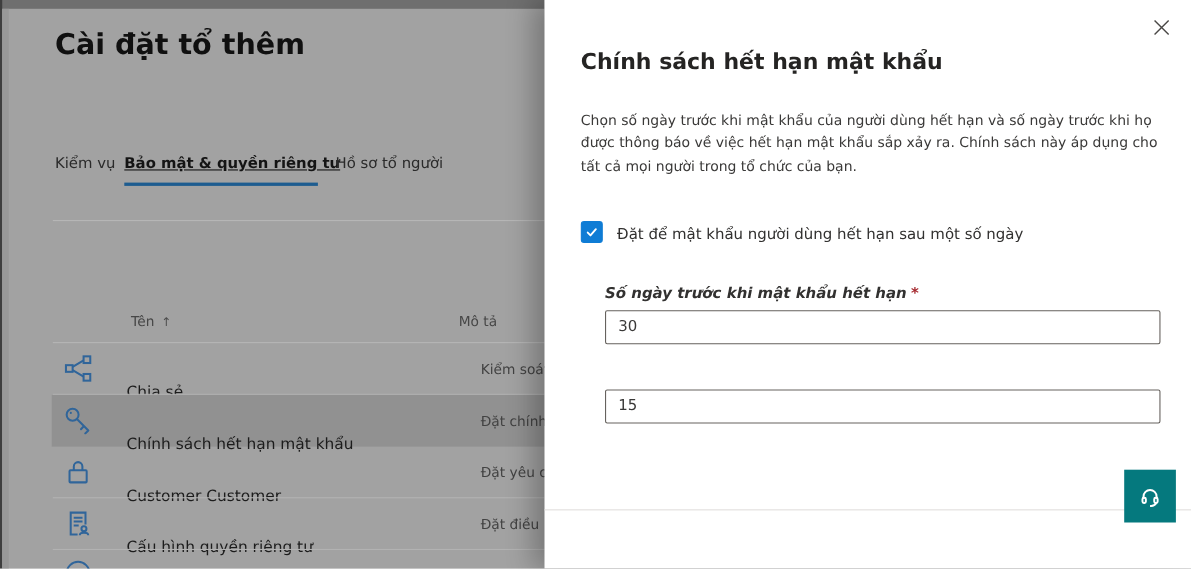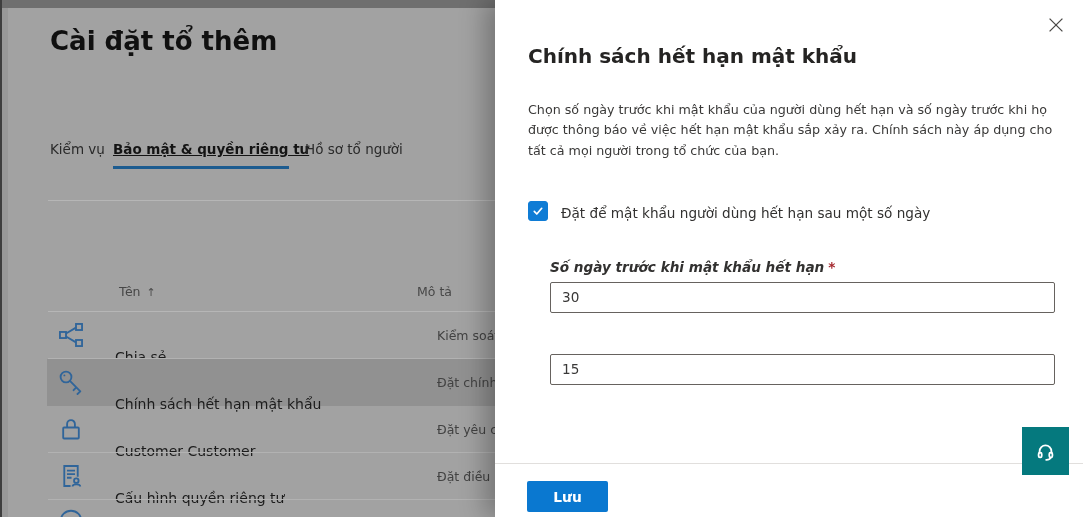--- a/index.html
+++ b/index.html
@@ -186,21 +186,20 @@
           <div class="field-label"><span>Số ngày trước khi mật khẩu hết hạn</span><span class="required">*</span></div>
           <input class="num-input" type="text" value="30" style="">
         </div>
         <div class="field">
           <input class="num-input" type="text" value="15" style="">
         </div>
       </div>
     </div>
 
     <div class="footer-line"></div>
-    <button class="save-btn">Lưu</button>
   </div>
 
   <button class="feedback-btn">
     <svg width="19" height="19" viewBox="0 0 16 16" fill="none" stroke="#ffffff" stroke-width="1.5">
       <path d="M3 9.6 V7.9 a5 5 0 0 1 10 0 V9.6"></path>
       <rect x="2.2" y="8.9" width="2.6" height="4" rx="1.1"></rect>
       <rect x="11.2" y="8.9" width="2.6" height="4" rx="1.1"></rect>
       <path d="M12.8 12.9 a4.6 4.6 0 0 1 -3.9 2.2 h-0.9"></path>
     </svg>
   </button>

